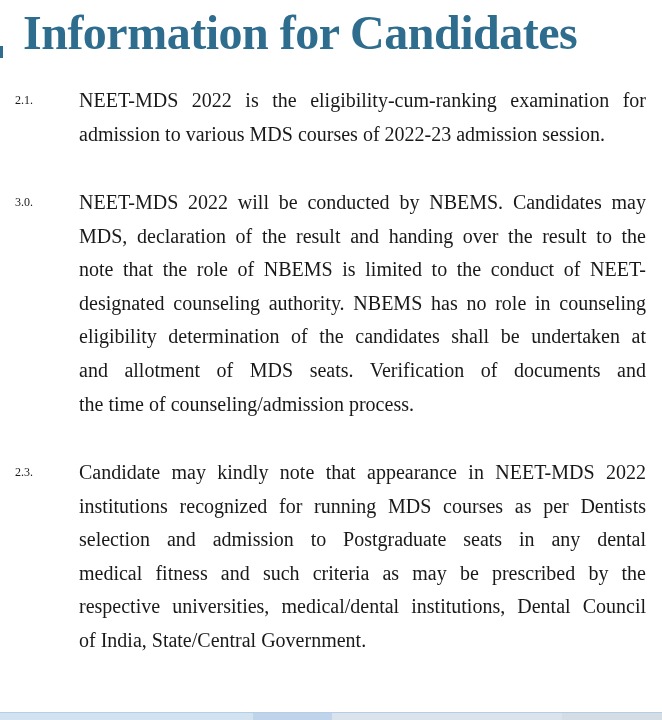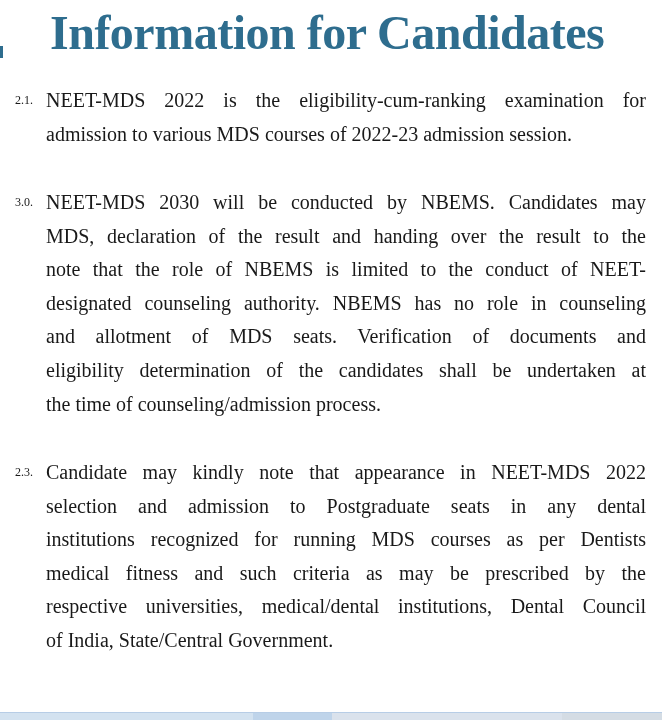--- a/index.html
+++ b/index.html
@@ -49,20 +49,21 @@
     margin-left: 31px;
     width: 600px;
   }
   .line {
     font-size: 20px;
     line-height: 33.6px;
     height: 33.6px;
     overflow: hidden;
     text-align: justify;
     text-align-last: justify;
+    margin-left: 33px;
   }
   .line.last {
     text-align: center;
     text-align-last: left;
   }
   .footer-strip {
     position: absolute;
     left: 0;
     bottom: 0;
     width: 662px;
@@ -71,48 +72,48 @@
     box-sizing: border-box;
     z-index: 2;
   }
   .footer-strip .seg { height: 100%; }
 </style>
 </head>
 <body>
 
 <span class="edge-fragment" style="background: rgb(46, 109, 142);"></span>
 
-<h1 class="heading" style="color: rgb(46, 109, 142); margin-left: 27px;">Information for Candidates</h1>
+<h1 class="heading" style="color: rgb(46, 109, 142);">Information for Candidates</h1>
 
 <div>
     <div class="para para-0" style="color: rgb(25, 25, 25);">
       <span class="num">2.1.</span>
       <div class="pbody">
         <div class="line">NEET-MDS 2022 is the eligibility-cum-ranking examination for</div>
         <div class="line last">admission to various MDS courses of 2022-23 admission session.</div>
       </div>
     </div>
     <div class="para para-1" style="color: rgb(25, 25, 25);">
       <span class="num">3.0.</span>
       <div class="pbody">
-        <div class="line">NEET-MDS 2030 will be conducted by NBEMS. Candidates may</div>
+        <div class="line">NEET-MDS 2022 will be conducted by NBEMS. Candidates may</div>
         <div class="line">MDS, declaration of the result and handing over the result to the</div>
         <div class="line">note that the role of NBEMS is limited to the conduct of NEET-</div>
         <div class="line">designated counseling authority. NBEMS has no role in counseling</div>
+        <div class="line">eligibility determination of the candidates shall be undertaken at</div>
         <div class="line">and allotment of MDS seats. Verification of documents and</div>
-        <div class="line">eligibility determination of the candidates shall be undertaken at</div>
         <div class="line last">the time of counseling/admission process.</div>
       </div>
     </div>
     <div class="para para-2" style="color: rgb(25, 25, 25);">
       <span class="num">2.3.</span>
       <div class="pbody">
         <div class="line">Candidate may kindly note that appearance in NEET-MDS 2022</div>
+        <div class="line">institutions recognized for running MDS courses as per Dentists</div>
         <div class="line">selection and admission to Postgraduate seats in any dental</div>
-        <div class="line">institutions recognized for running MDS courses as per Dentists</div>
         <div class="line">medical fitness and such criteria as may be prescribed by the</div>
         <div class="line">respective universities, medical/dental institutions, Dental Council</div>
         <div class="line last">of India, State/Central Government.</div>
       </div>
     </div>
   </div>
 
 <div class="footer-strip" style="border-top: 1px solid rgb(183, 205, 230);">
     <div class="seg" style="width: 253px; background: rgb(211, 226, 240);"></div>
     <div class="seg" style="width: 79px; background: rgb(191, 212, 234);"></div>

